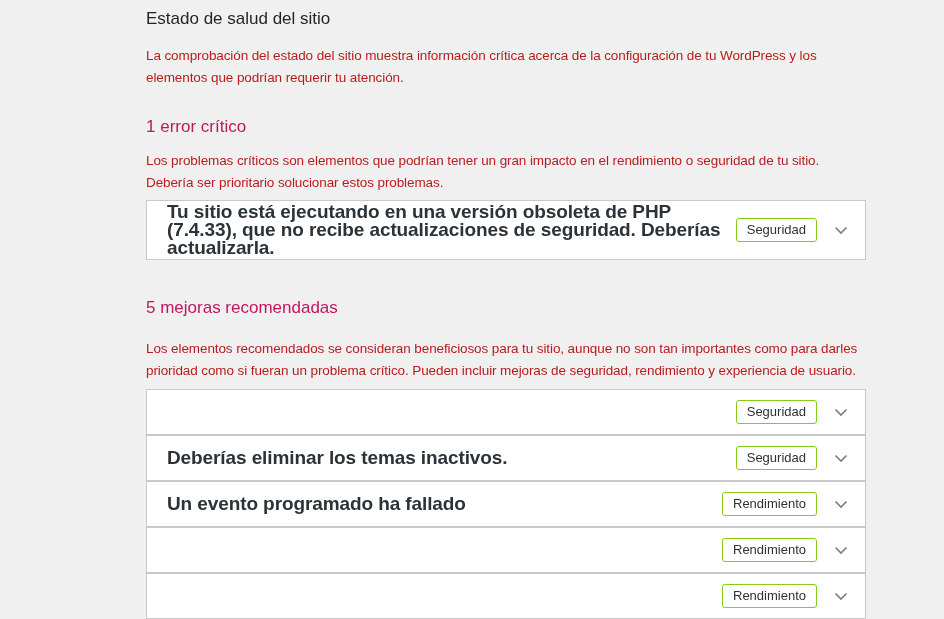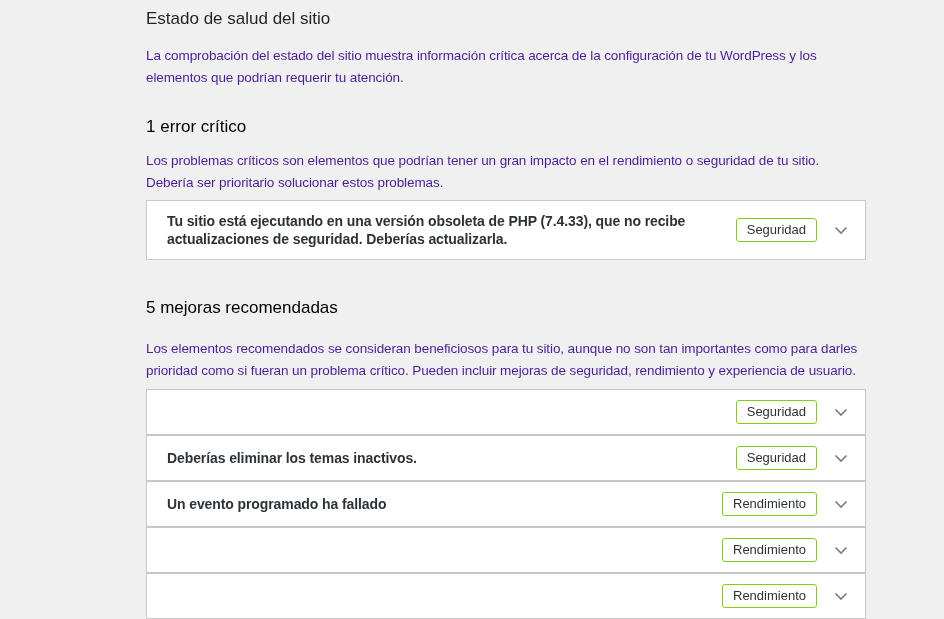--- a/index.html
+++ b/index.html
@@ -18,26 +18,26 @@
   h2.page-title {
     font-size: 17px;
     font-weight: 400;
     line-height: 22px;
     color: #1d2327;
   }
   h3.section-heading {
     font-size: 17px;
     font-weight: 400;
     line-height: 20px;
-    color: #000000;
+    color: #be185d;
   }
   p.desc {
     font-size: 13.5px;
     line-height: 22px;
-    color: #4c1d95;
+    color: #b91c1c;
     letter-spacing: -0.1px;
     max-width: 716px;
   }
   .page-desc      { margin-top: 15px; }
   .crit-heading   { margin-top: 28px; }
   .crit-desc      { margin-top: 13px; }
   .crit-list      { margin-top: 6px; }
   .rec-heading    { margin-top: 38px; }
   .rec-desc       { margin-top: 20px; }
   .rec-list       { margin-top: 7px; }
@@ -49,21 +49,21 @@
     min-height: 46px;
     background: #ffffff;
     border: 1px solid #c6c8ca;
     padding: 0 16px 0 20px;
     text-align: left;
     cursor: pointer;
     font-family: inherit;
   }
   button.issue-row.tall { min-height: 60px; }
   .issue-title {
-    font-size: 14px;
+    font-size: 19px;
     font-weight: 600;
     line-height: 18px;
     color: #2c3338;
     max-width: 580px;
     letter-spacing: -0.1px;
   }
   .badge {
     margin-left: auto;
     flex: none;
     background: #ffffff;

